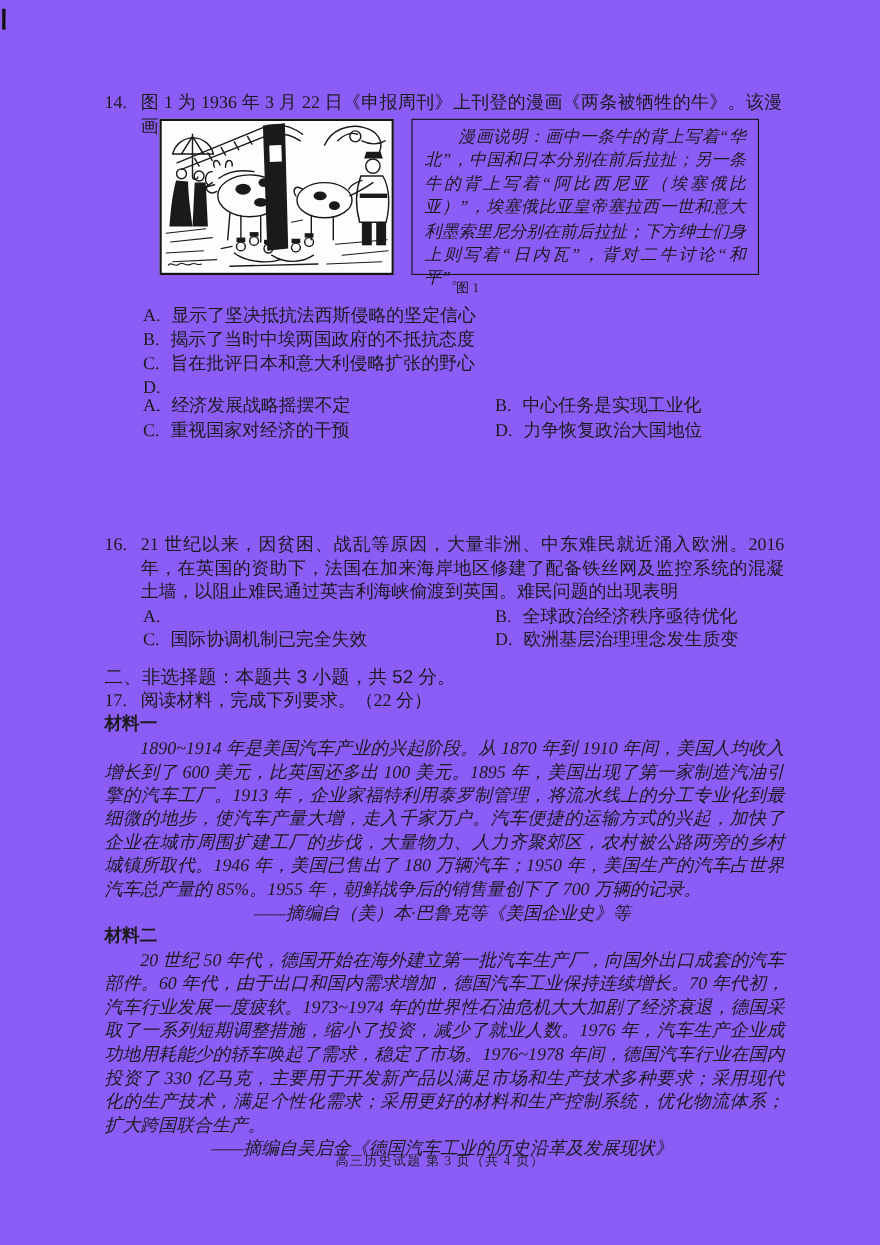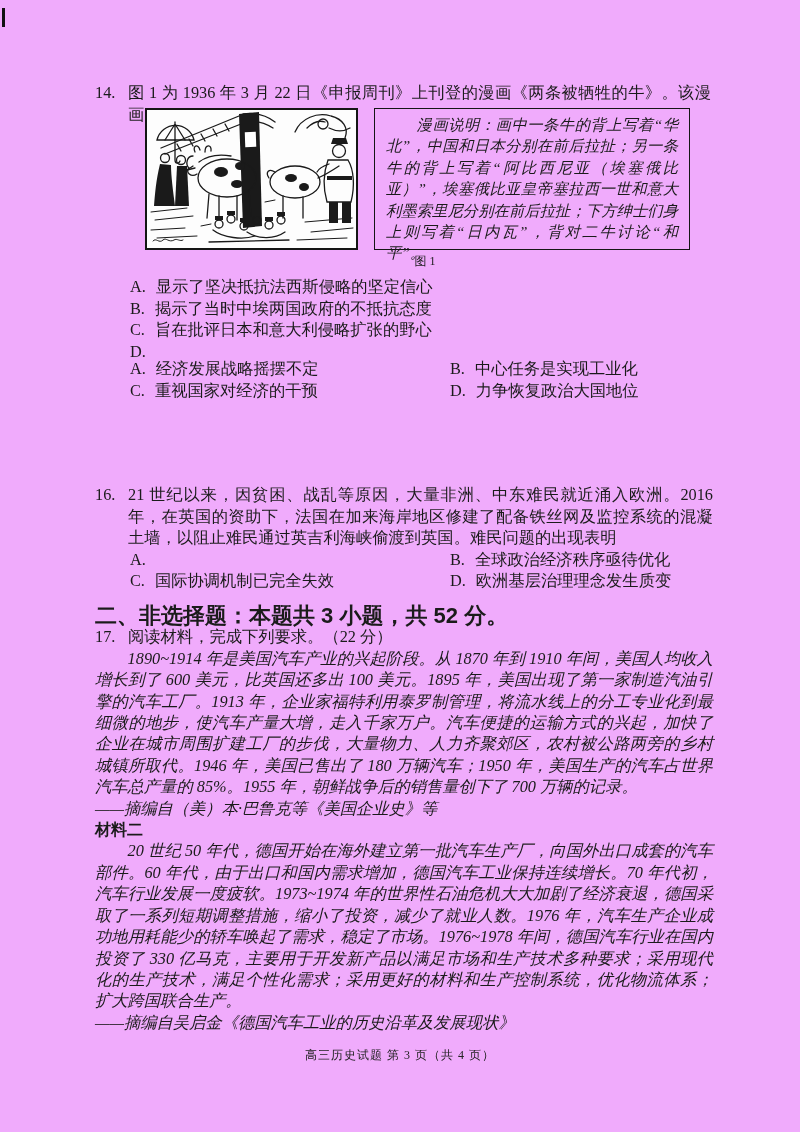--- a/index.html
+++ b/index.html
@@ -1,17 +1,17 @@
 <!DOCTYPE html>
 <html><head>
 <meta charset="utf-8">
 <style>
   html,body{margin:0;padding:0;background:#e8e8e8;}
   .page{
-    position:relative;width:800px;height:1132px;background:#f0abfc;
+    position:relative;width:800px;height:1132px;background:#8b5cf6;
     font-family:"Liberation Serif","DejaVu Serif",serif;
     color:#1b1b1b;overflow:hidden;margin:0 auto;
   }
   .abs{position:absolute;}
   .qrow{display:flex;font-size:16.3px;line-height:21.5px;}
   .qnum{flex:0 0 33px;}
   .qtext{flex:1;text-align:justify;}
   .figrow{display:flex;gap:16px;}
   .cartoon-box{
     width:213px;height:142px;border:2px solid #151515;box-sizing:border-box;
@@ -21,26 +21,26 @@
     width:316px;height:142px;border:1.5px solid #151515;box-sizing:border-box;
     padding:5px 11px 4px 11px;font-size:15.3px;line-height:21.4px;
     font-style:italic;text-align:justify;text-indent:2em;
   }
   .figcap{text-align:center;font-size:12px;}
   .optlist{font-size:16.3px;line-height:21.6px;}
   .opt{display:flex;}
   .olabel{margin-right:10px;flex:0 0 auto;}
   .optgrid{display:grid;grid-template-columns:320px 1fr;font-size:16.3px;line-height:21.7px;margin-left:2px;}
   .flowblock{font-size:16.3px;line-height:21.4px;}
-  .sec-header{font-weight:bold;font-family:"Liberation Sans","DejaVu Sans",sans-serif;font-size:22px;}
+  .sec-header{font-weight:normal;font-family:"Liberation Sans","DejaVu Sans",sans-serif;font-size:17px;}
   .q17row{display:flex;}
   .q17row .qnum{flex:0 0 33px;}
   .mat-label{font-weight:bold;font-family:"Liberation Sans","DejaVu Sans",sans-serif;font-size:16px;}
   .mat-text{font-style:italic;text-align:justify;text-indent:2em;}
-  .mat-source{font-style:italic;text-align:left;padding-right:4px;}
+  .mat-source{font-style:italic;text-align:center;padding-right:4px;}
   .footer{
     position:absolute;left:0;right:0;top:1047px;text-align:center;
     font-size:12px;letter-spacing:1px;color:#222;
   }
   .scan-artifact{position:absolute;left:2px;top:8px;width:3px;height:19px;background:#111;}
   svg{display:block;}
 </style>
 </head>
 <body>
 
@@ -217,20 +217,21 @@
       </div>
     </div>
   </div>
 
   <div class="abs flowblock" style="left:95px;top:605px;width:618px;">
     <div class="sec-header">二、非选择题：本题共 3 小题，共 52 分。</div>
     <div class="q17row">
       <span class="qnum">17.</span>
       <div>阅读材料，完成下列要求。（22 分）</div>
     </div>
+    <div class="mat-label">材料一</div>
     <div class="mat-text">1890~1914 年是美国汽车产业的兴起阶段。从 1870 年到 1910 年间，美国人均收入增长到了 600 美元，比英国还多出 100 美元。1895 年，美国出现了第一家制造汽油引擎的汽车工厂。1913 年，企业家福特利用泰罗制管理，将流水线上的分工专业化到最细微的地步，使汽车产量大增，走入千家万户。汽车便捷的运输方式的兴起，加快了企业在城市周围扩建工厂的步伐，大量物力、人力齐聚郊区，农村被公路两旁的乡村城镇所取代。1946 年，美国已售出了 180 万辆汽车；1950 年，美国生产的汽车占世界汽车总产量的 85%。1955 年，朝鲜战争后的销售量创下了 700 万辆的记录。</div>
     <div class="mat-source">——摘编自（美）本·巴鲁克等《美国企业史》等</div>
     <div class="mat-label">材料二</div>
     <div class="mat-text">20 世纪 50 年代，德国开始在海外建立第一批汽车生产厂，向国外出口成套的汽车部件。60 年代，由于出口和国内需求增加，德国汽车工业保持连续增长。70 年代初，汽车行业发展一度疲软。1973~1974 年的世界性石油危机大大加剧了经济衰退，德国采取了一系列短期调整措施，缩小了投资，减少了就业人数。1976 年，汽车生产企业成功地用耗能少的轿车唤起了需求，稳定了市场。1976~1978 年间，德国汽车行业在国内投资了 330 亿马克，主要用于开发新产品以满足市场和生产技术多种要求；采用现代化的生产技术，满足个性化需求；采用更好的材料和生产控制系统，优化物流体系；扩大跨国联合生产。</div>
     <div class="mat-source">——摘编自吴启金《德国汽车工业的历史沿革及发展现状》</div>
   </div>
 
   <div class="footer">高三历史试题  第 3 页（共 4 页）</div>
 
 </div>

